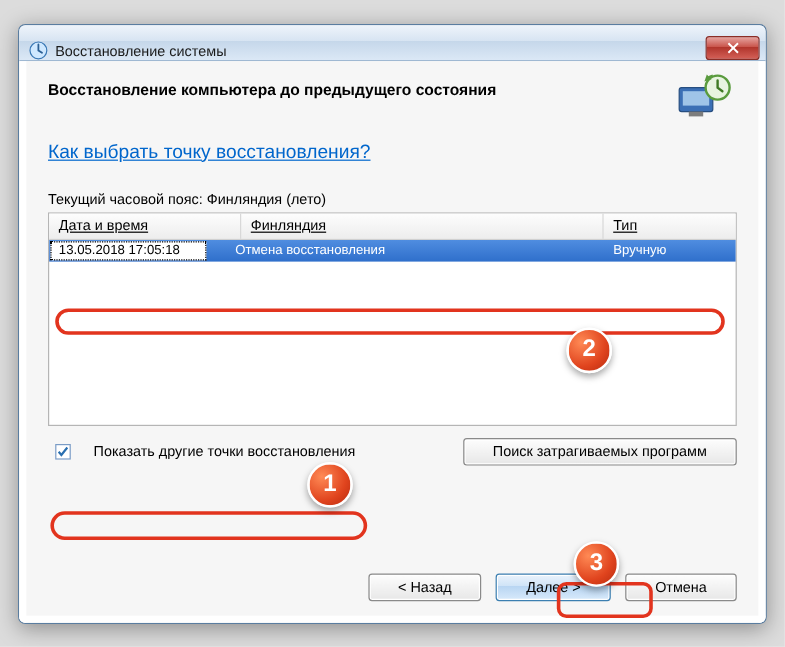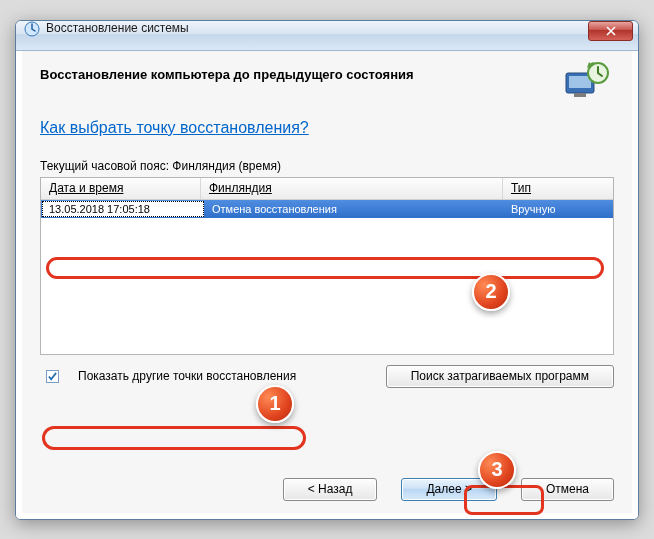--- a/index.html
+++ b/index.html
@@ -15,21 +15,21 @@
     border: 1px solid #5a7da0;
     border-radius: 6px;
     box-shadow: 0 4px 18px rgba(0,0,0,0.35);
     overflow: hidden;
     display: flex; flex-direction: column;
   }
   .titlebar {
     height: 30px;
     background: linear-gradient(#eef4fb, #d7e4f2 45%, #c5d7ea 46%, #dbe8f6);
     border-bottom: 1px solid #9fb8d2;
-    display: flex; align-items: flex-start;
+    display: flex; align-items: flex-end;
     padding: 0 0 0 8px;
   }
   .titlebar .icon {
     width: 16px; height: 16px; margin-right: 6px;
   }
   .titlebar .title {
     font-size: 12px; color: #1a1a1a;
   }
   .titlebar .spacer { flex: 1; }
   .close-btn {
@@ -92,22 +92,22 @@
     display: flex; height: 18px;
     background: linear-gradient(#4f8de0, #2f6fcb);
     color: #fff; font-size: 11px;
     align-items: center;
   }
   .trow .cell { padding: 0 8px; }
   .trow .cell.col-dt {
     background: #fff; color: #000;
     border: 1px dotted #000;
     height: 16px; line-height: 14px;
-    padding: 0 6px; margin: 1px 0 1px 1px;
-    width: 162px;
+    padding: 0 6px; margin: 1px 16px 1px 1px;
+    width: 130px;
   }
   .under-table {
     display: flex; align-items: center;
     margin-top: 10px;
   }
   .chk-wrap {
     display: inline-flex; align-items: center;
     font-size: 12px; gap: 19px;
     padding: 2px 6px;
   }
@@ -127,21 +127,21 @@
     font-size: 12px; color: #000;
     box-shadow: inset 0 0 0 1px #fff;
     display: inline-flex; align-items: center; justify-content: center;
     cursor: pointer;
   }
   .spacer-flex { flex: 1; }
   .footer {
     margin-top: auto;
     padding-top: 20px;
     display: flex; justify-content: flex-end;
-    gap: 24px;
+    gap: 12px;
   }
   .footer .btn { min-width: 82px; }
   .btn-next {
     background: linear-gradient(#eaf3fc, #cfe3f7 45%, #b8d5f2 46%, #d8eafb);
     border-color: #3c7fb1;
   }
   
   .hl-1 {
     position: absolute;
     border: 3px solid #e2341e;
@@ -196,21 +196,21 @@
           <circle cx="36" cy="12" r="10" fill="#e8f4e0" stroke="#5a9b3e" stroke-width="2"></circle>
           <path d="M36 6v6l4 3" stroke="#3f7a24" stroke-width="2" fill="none" stroke-linecap="round"></path>
           <path d="M28 4a10 10 0 0 1 4-2" stroke="#5a9b3e" stroke-width="2" fill="none"></path>
           <polygon points="27,1 25,7 31,5" fill="#5a9b3e"></polygon>
         </svg>
       </span>
     </div>
 
     <a class="link">Как выбрать точку восстановления?</a>
 
-    <div class="tz-label">Текущий часовой пояс: Финляндия (время)</div>
+    <div class="tz-label">Текущий часовой пояс: Финляндия (лето)</div>
 
     <div class="table-wrap">
       <div class="thead">
         <div class="col col-dt">Дата и время</div>
         <div class="col col-desc">Финляндия</div>
         <div class="col col-type">Тип</div>
       </div>
       <div class="trow">
         <div class="cell col-dt">13.05.2018 17:05:18</div>
         <div class="cell col-desc">Отмена восстановления</div>

